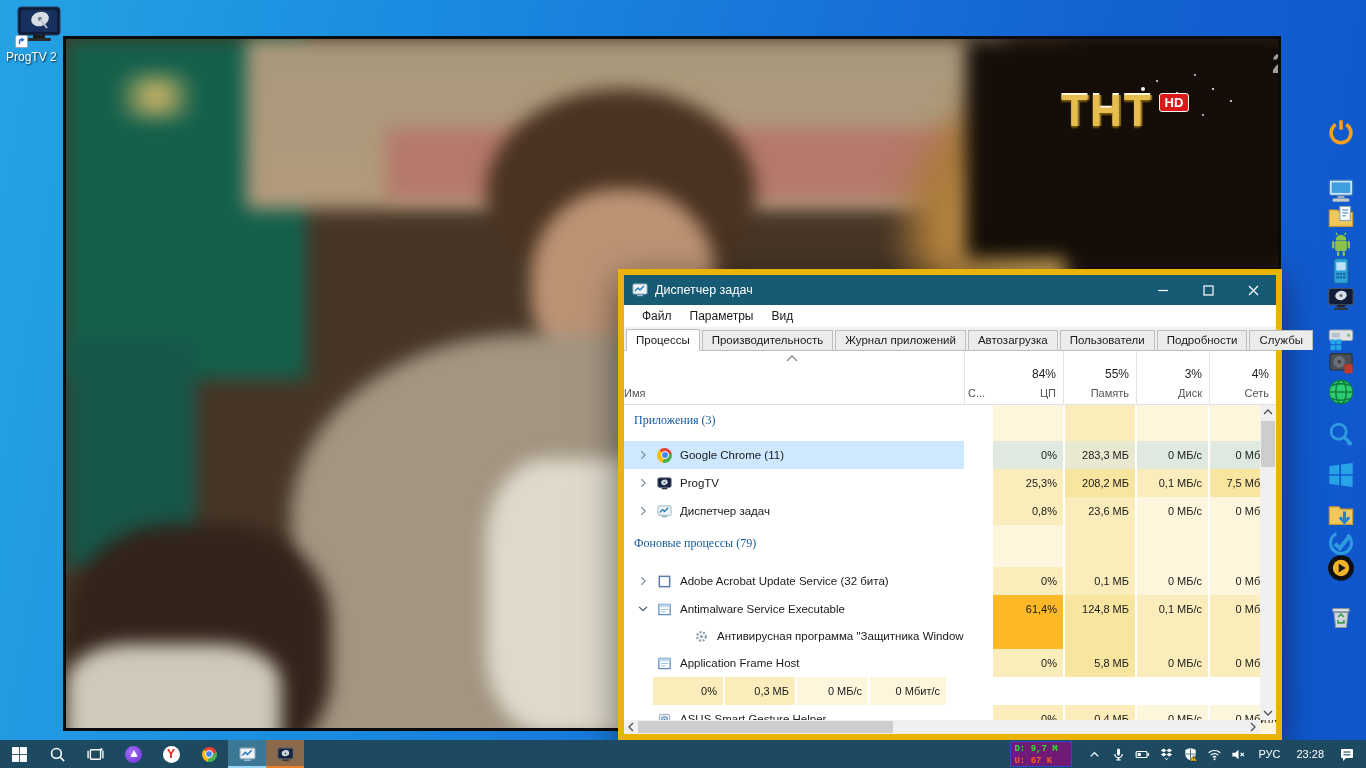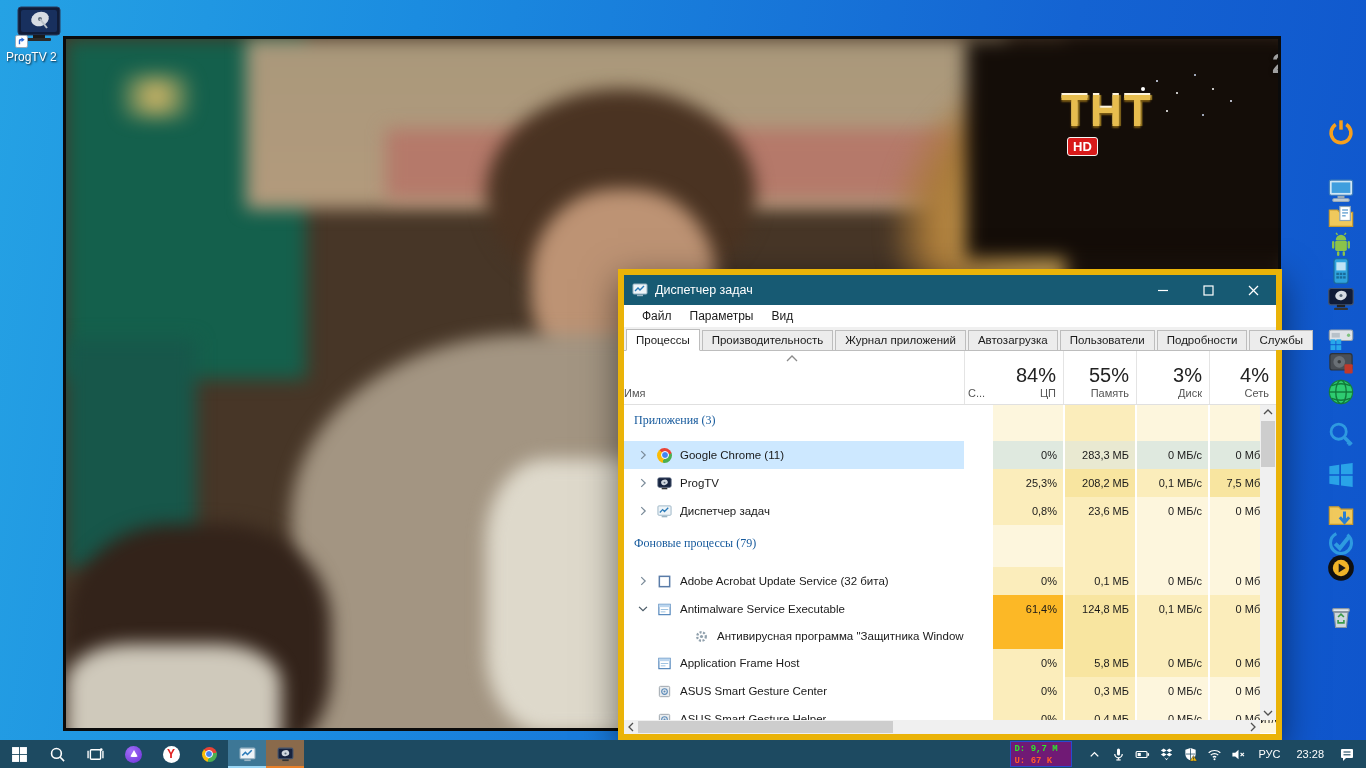--- a/index.html
+++ b/index.html
@@ -29,21 +29,21 @@
   [data-icon="recycle-bin"]{top:603px;}
   .dicon svg { width:100%; height:100%; }
 
   
   #video { position:absolute; left:63px; top:36px; width:1218px; height:695px;
     border:3px solid #0b0b0b; background:#473627; overflow:hidden; }
   #video .blob { position:absolute; filter:blur(9px); }
   .vclock { position:absolute; left:1160px; top:10px; width:120px; text-align:right;
     color:#a0a0a0; font-size:27px; font-weight:bold; letter-spacing:1px;
     filter:none; text-shadow:0 0 4px rgba(0,0,0,.6); }
-  .vlogo { position:absolute; left:995px; top:50px; display:flex; align-items:flex-start;flex-direction:column; }
+  .vlogo { position:absolute; left:995px; top:50px; display:flex; align-items:flex-start; }
   .vlogo .tnt { font-size:44px; font-weight:bold; letter-spacing:2px; line-height:1;
     color:#e7bd4e; text-shadow:0 2px 2px #7a5a14, 0 -2px 0 #fdf4dc, 2px 0 1px #9a7a22; }
   .vlogo .hd { margin:4px 0 0 6px; background:#d81a1a; color:#fff; font-weight:bold;
     font-size:13px; padding:1px 5px; border-radius:3px; border:1px solid #f5f5f5; }
   .sparks { position:absolute; left:1075px; top:48px; width:4px; height:4px;
     border-radius:50%; background:#fff;
     box-shadow:14px -8px 0 -1px #dfe8ff,34px 4px 0 -1px #fff,52px -14px 0 -1px #cdd8f0,
       70px 0 0 -1px #fff,88px 12px 0 -1px #e8eeff,24px 22px 0 -1px #fff,
       60px 26px 0 -1px #cdd8f0,80px -20px 0 -2px #fff,8px 14px 0 -2px #fff; }
 
@@ -66,21 +66,21 @@
     border:1px solid #bdbdbd; border-bottom:none; margin-right:2px; white-space:nowrap; }
   .tm-tab.active { background:#fff; position:relative; top:1px; padding-top:4px;
     border-bottom:1px solid #fff; }
   
   .tm-header { height:54px; position:relative; flex:0 0 auto; background:#fff;
     border-bottom:1px solid #e0e0e0; }
   .hdr-caret { position:absolute; left:160px; top:2px; width:16px; height:12px; color:#888; }
   .hdr-col { position:absolute; top:0; height:100%; border-left:1px solid #e4e4e4;
     display:flex; flex-direction:column; justify-content:flex-end; align-items:flex-end;
     padding:3px 7px 5px; }
-  .hdr-col .pct { font-size:20px; color:#222; }
+  .hdr-col .pct { font-size:12px; color:#222; margin-bottom:6px; }
   .hdr-col .lbl { font-size:11px; color:#555; }
   .hdr-name { position:absolute; left:0; bottom:5px; font-size:11px; color:#555; }
   .hdr-status { position:absolute; left:344px; bottom:5px; font-size:11px; color:#555; }
   
   .tm-body { position:relative; flex:1 1 auto; overflow:hidden; }
   .tm-rows { position:absolute; inset:0 0 14px 0; }
   .tm-row { display:flex; width:663px; }
   .tm-row.app { height:28px; } .tm-row.child { height:26px; }
   .tm-row.group { height:36px; align-items:flex-end; }
   .tm-row.group.gap2 { height:42px; }
@@ -505,29 +505,20 @@
               </svg></span>
             <span class="plabel">Application Frame Host</span>
           </div>
           <div class="vcell c-st"></div>
           <div class="vcell c-cpu h1">0%</div>
           <div class="vcell c-mem h2">5,8 МБ</div>
           <div class="vcell c-dsk h1">0 МБ/с</div>
           <div class="vcell c-net h1">0 Мбит/с</div>
         </div>
         <div class="tm-row app">
-          <div class="ncell">
-            <span class="chev none"></span>
-            <span class="picon"><svg viewBox="0 0 16 16">
-                <rect x="2.5" y="2.5" width="11" height="11" rx="1.2" fill="#e9ecef" stroke="#9aa2aa"></rect>
-                <circle cx="8" cy="8" r="3" fill="none" stroke="#5a8ab8" stroke-width="1.2"></circle>
-                <circle cx="8" cy="8" r="1.1" fill="#5a8ab8"></circle>
-              </svg></span>
-            <span class="plabel">ASUS Smart Gesture Center</span>
-          </div>
           <div class="vcell c-st"></div>
           <div class="vcell c-cpu h1">0%</div>
           <div class="vcell c-mem h1">0,3 МБ</div>
           <div class="vcell c-dsk h0">0 МБ/с</div>
           <div class="vcell c-net h0">0 Мбит/с</div>
         </div>
         <div class="tm-row app">
           <div class="ncell">
             <span class="chev none"></span>
             <span class="picon"><svg viewBox="0 0 16 16">

